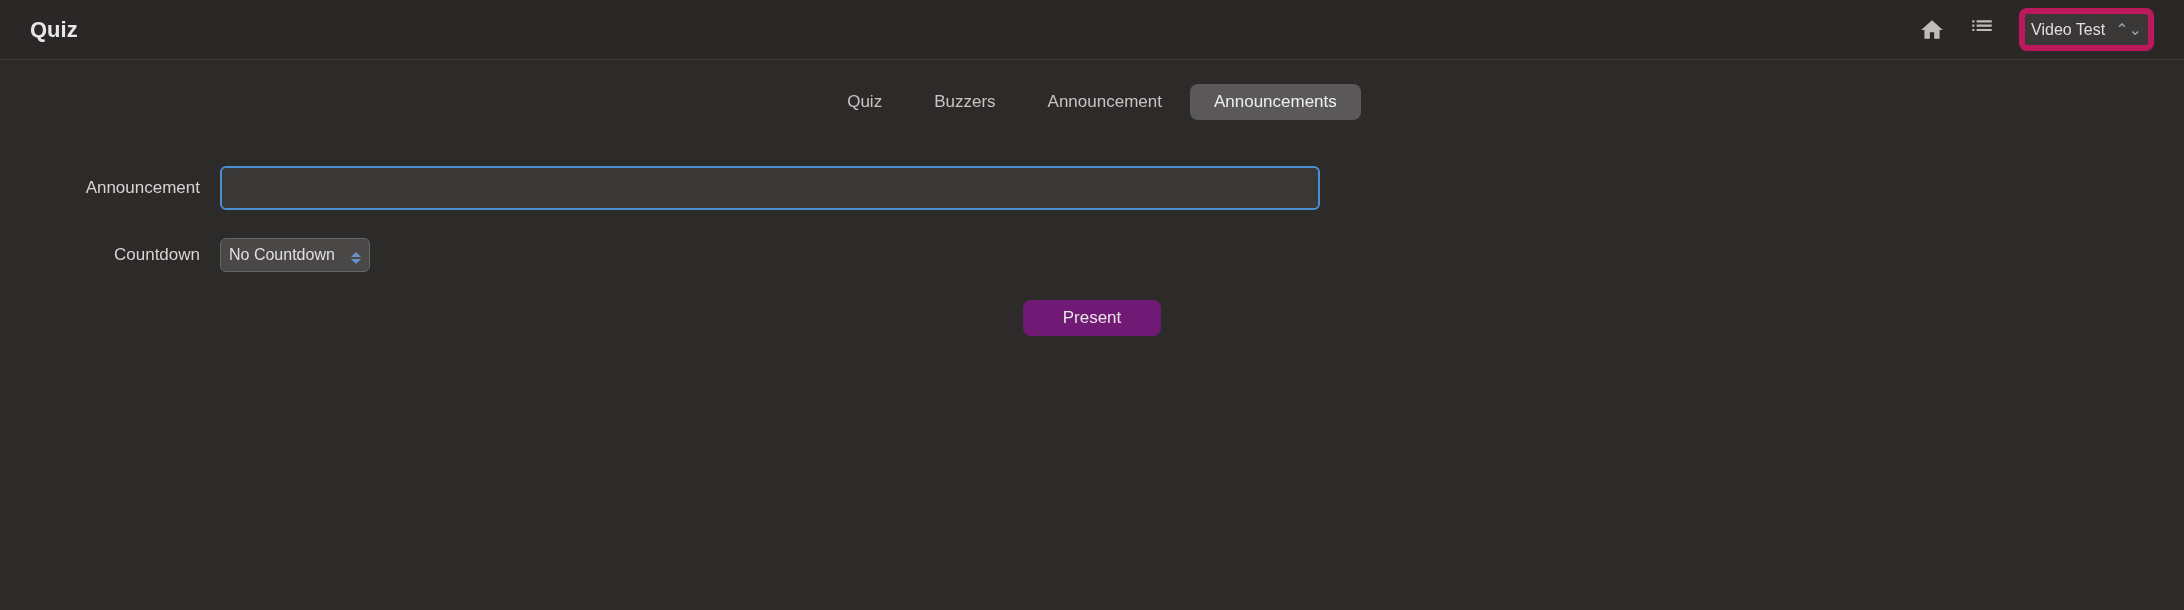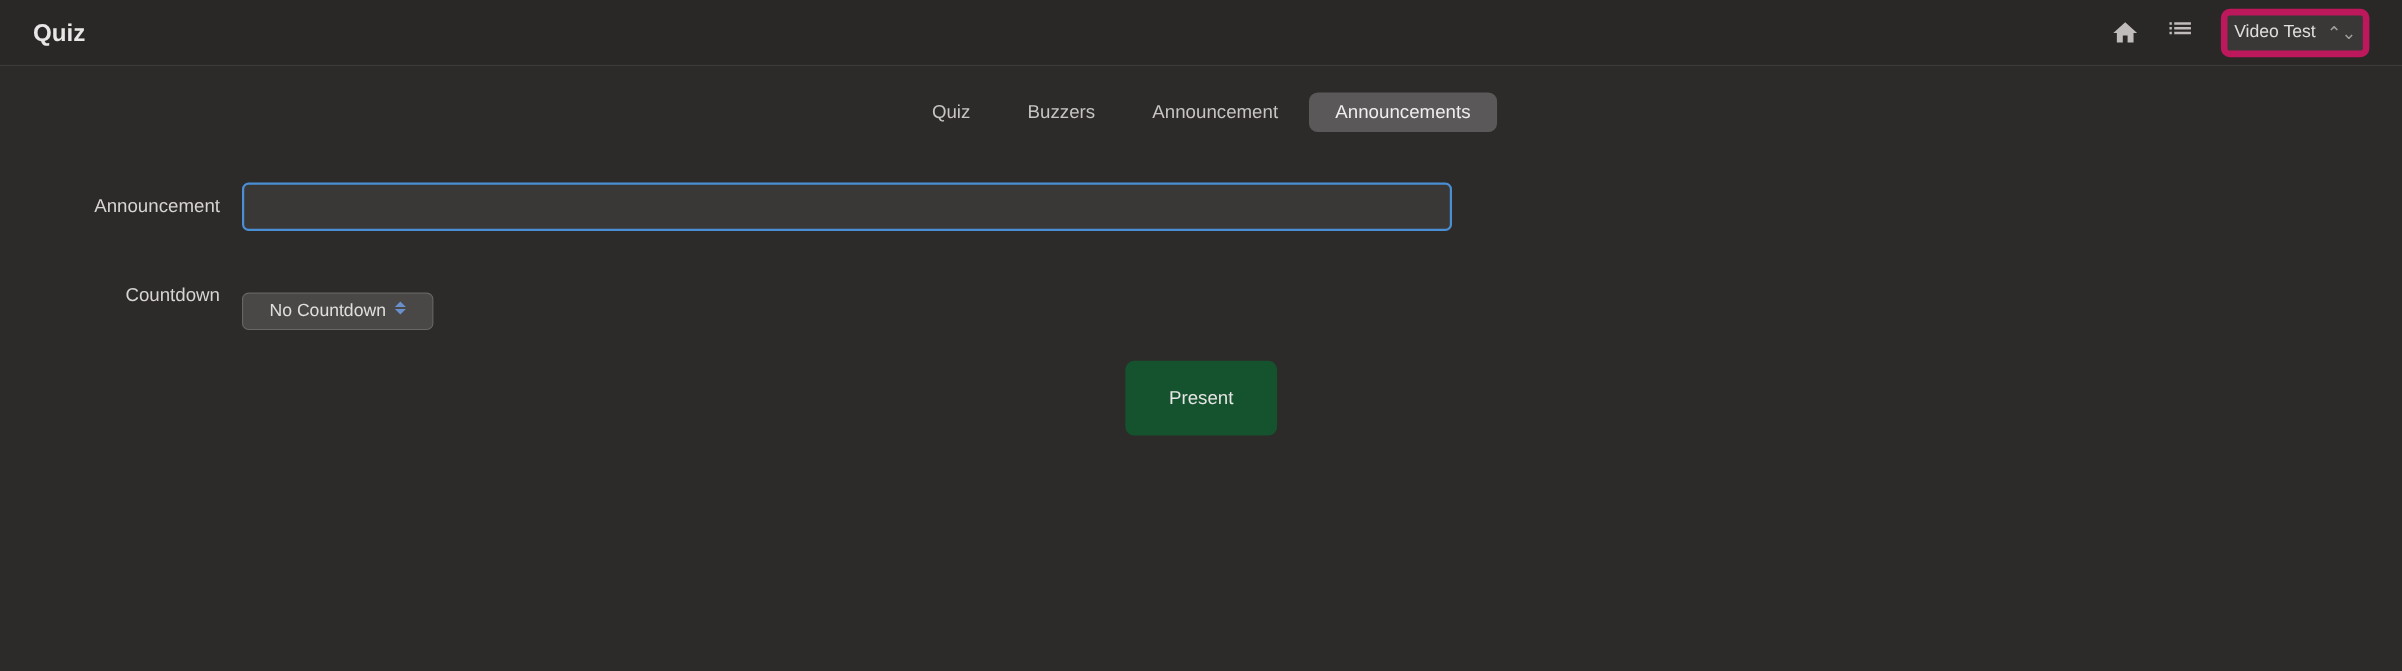--- a/index.html
+++ b/index.html
@@ -125,31 +125,30 @@
       border: 2px solid #4a8fd4;
       border-radius: 6px;
       padding: 0 12px;
       font-size: 16px;
       color: #e0dede;
       outline: none;
     }
 
     .countdown-select {
       display: flex;
-      align-items: flex-start;
+      align-items: flex-end;
       background-color: #4a4747;
       border: 1px solid #666;
       border-radius: 6px;
-      padding: 7px 24px;
+      padding: 7px 8px;
       cursor: pointer;
       gap: 8px;
       font-size: 16px;
       color: #e0dede;
       min-width: 150px;
-      margin-top: 28px;
     }
 
     .countdown-chevron {
       margin-left: auto;
       display: flex;
       flex-direction: column;
       gap: 2px;
       align-items: center;
     }
 
@@ -171,24 +170,24 @@
       border-top: 5px solid #6a90cc;
     }
 
     .present-row {
       display: flex;
       justify-content: center;
       margin-top: 10px;
     }
 
     .present-button {
-      background-color: #14532d;
+      background-color: #701a75;
       border: none;
       border-radius: 8px;
-      padding: 24px 40px;
+      padding: 8px 40px;
       font-size: 17px;
       color: #e8e6e6;
       cursor: pointer;
       font-weight: 500;
     }
   </style>
 </head>
 <body>
 
 <div class="header">

